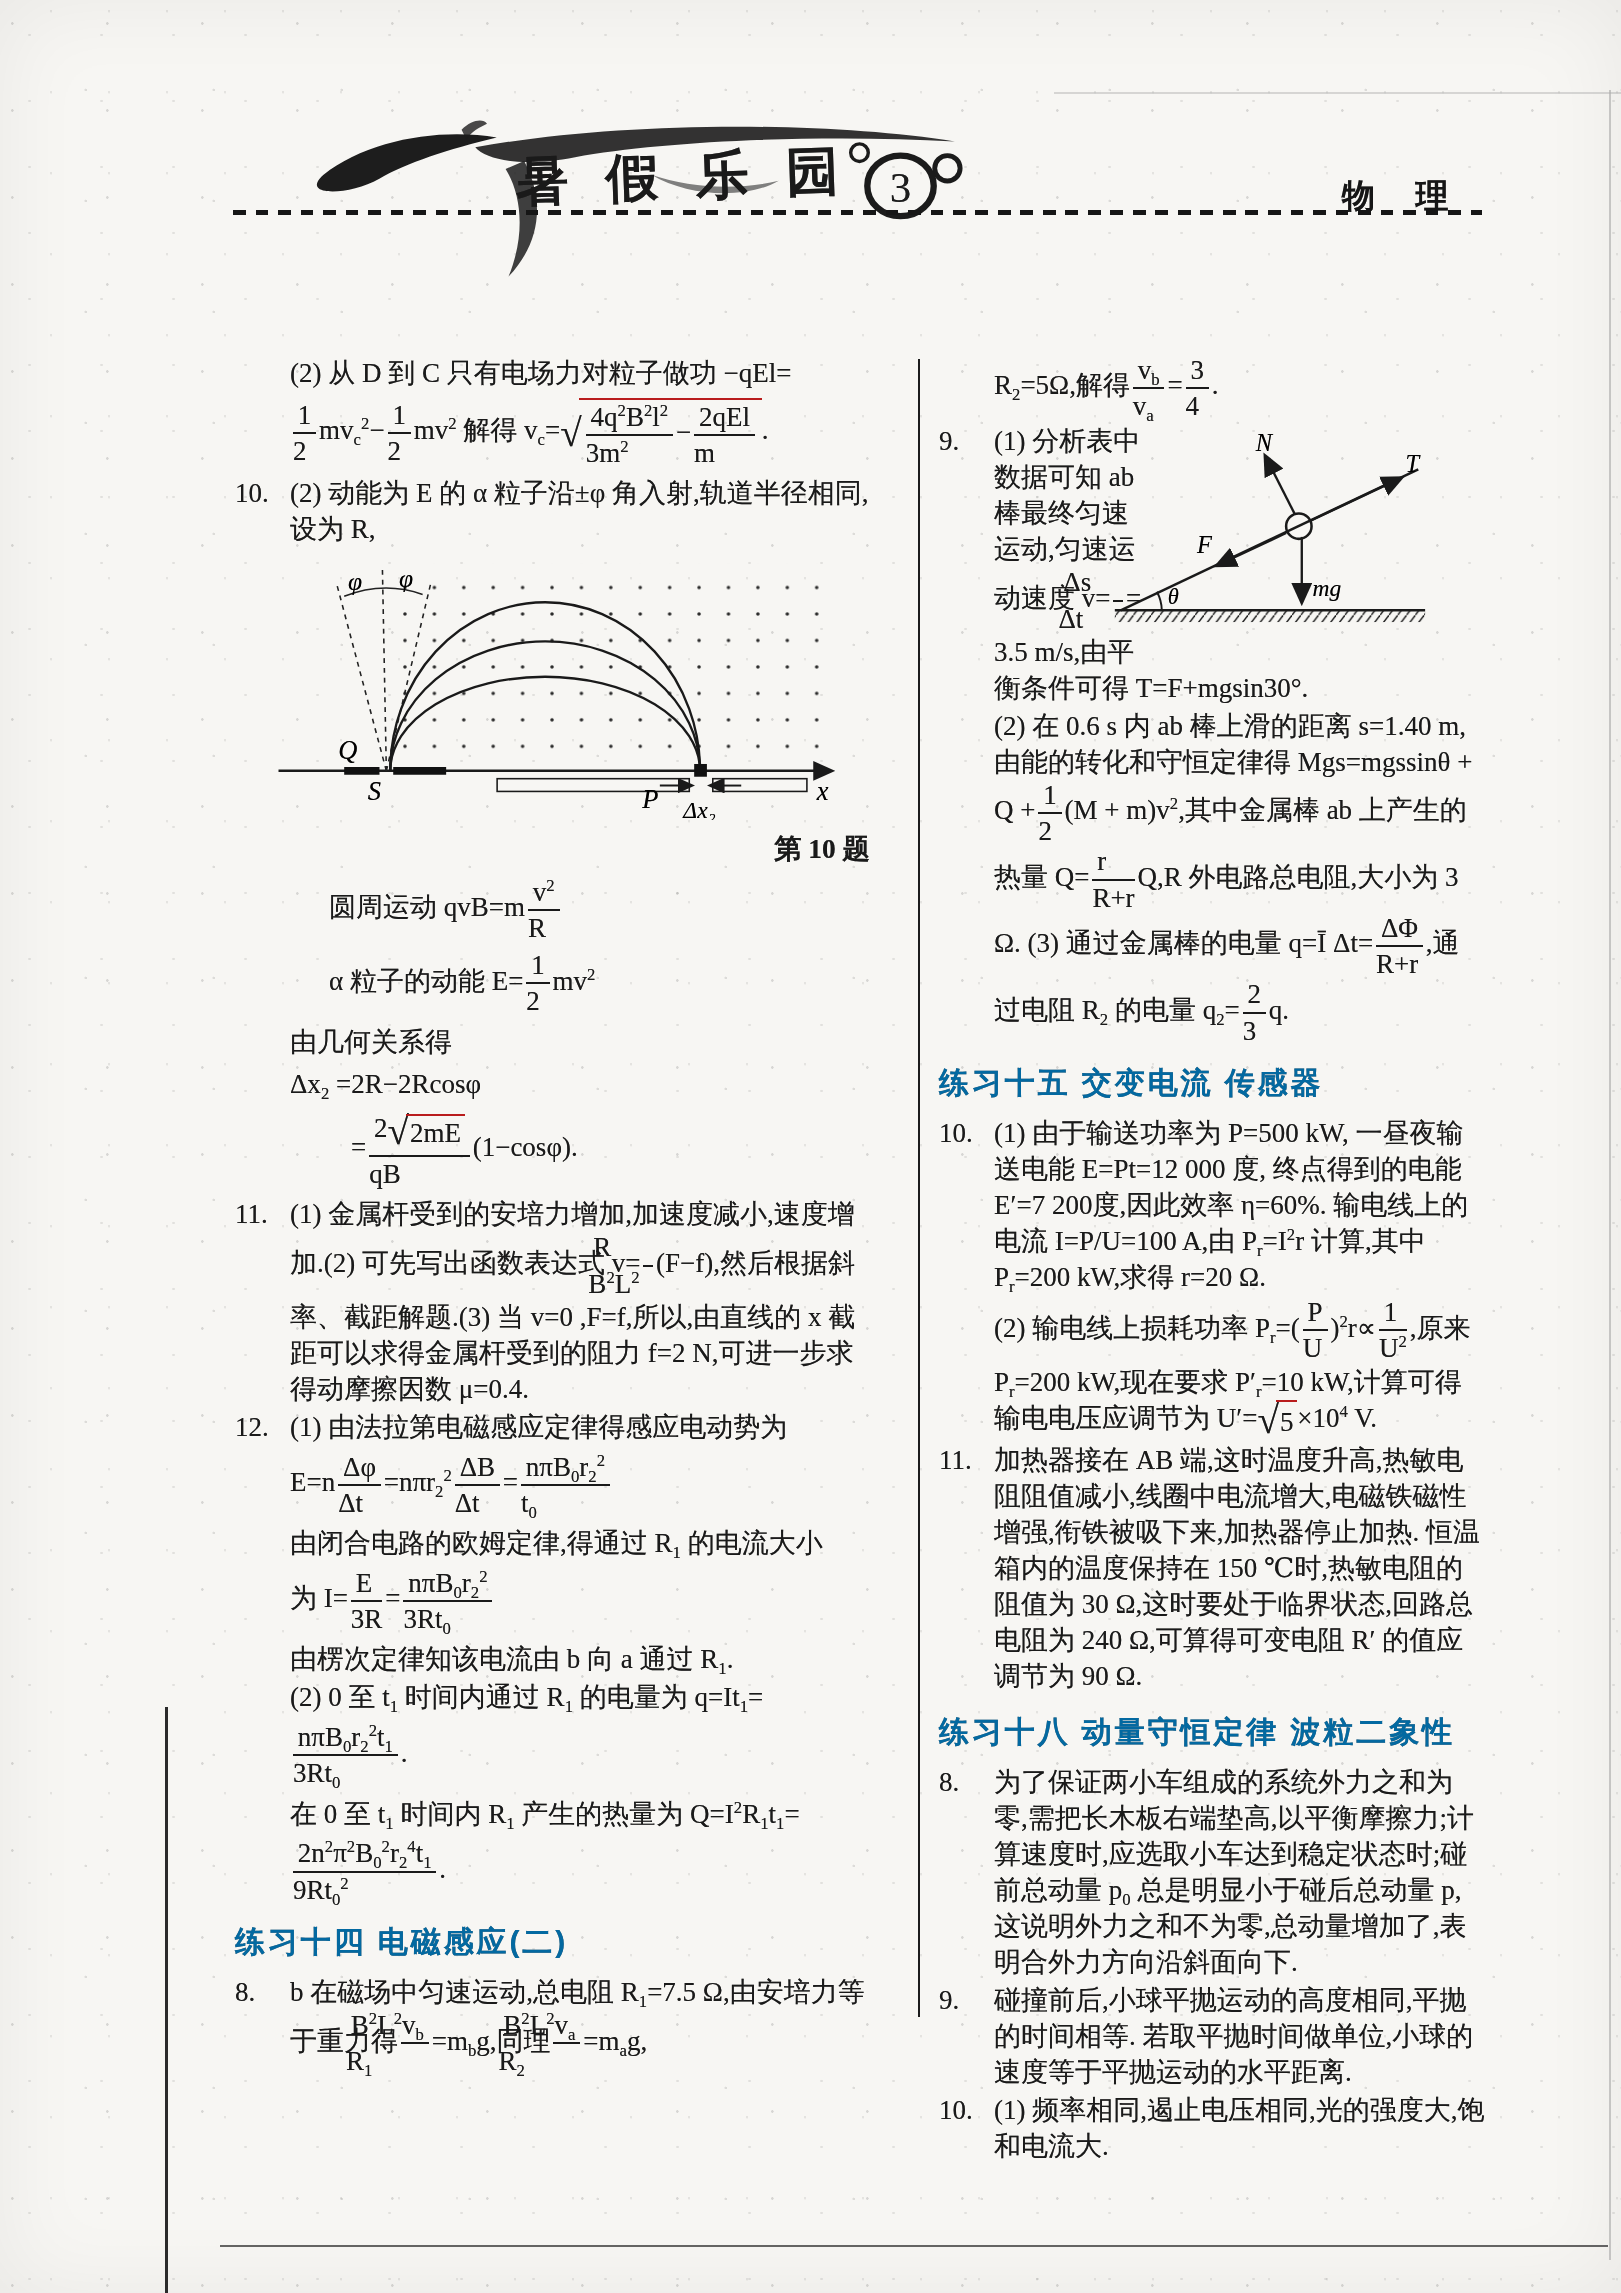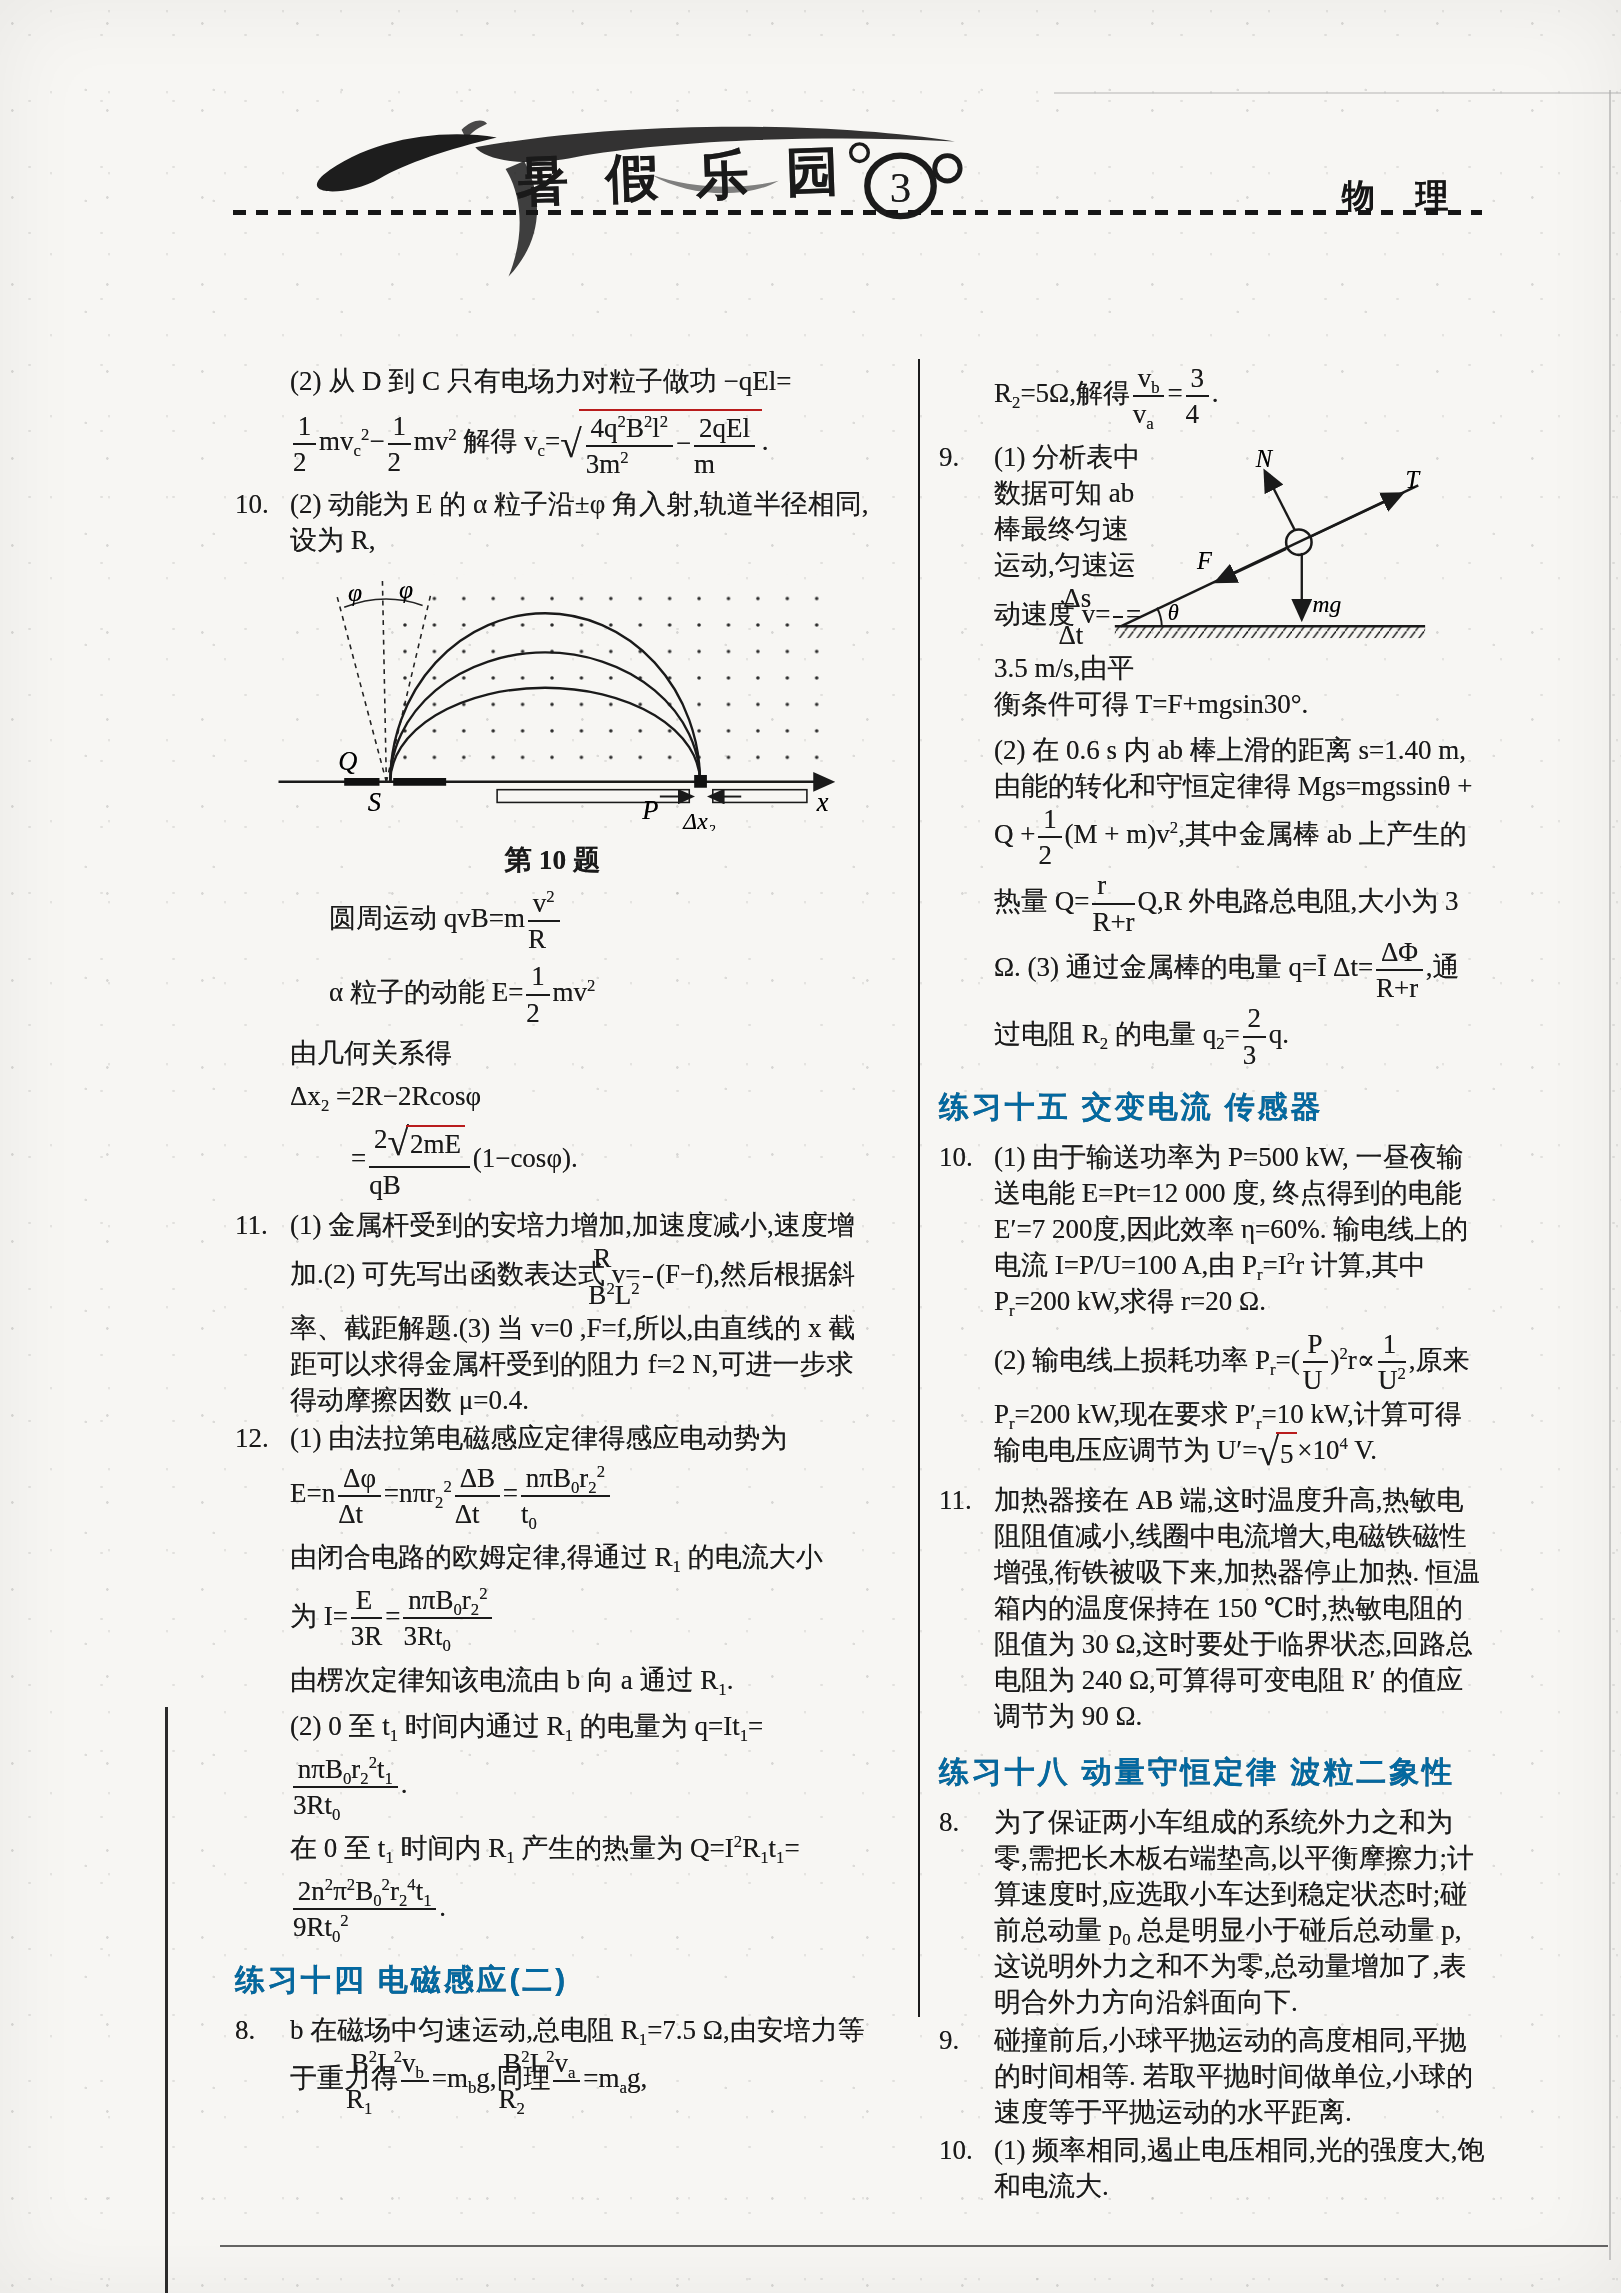--- a/index.html
+++ b/index.html
@@ -41,42 +41,42 @@
   }
 
   
   .col{position:absolute;top:353px;font-size:27px;line-height:36px;}
   .col-left{left:235px;width:635px;}
   .col-right{left:939px;width:546px;}
   .divider{position:absolute;left:918px;top:359px;width:2px;height:1658px;background:#1c1c1c;}
 
   .item{padding-left:55px;text-indent:-55px;margin:2px 0;}
   .num{display:inline-block;width:55px;text-indent:0;}
-  .cont{padding-left:55px;margin:10px 0;}
+  .cont{padding-left:55px;margin:2px 0;font-family:Liberation Serif, serif;}
   .mline{padding-left:55px;margin:6.9px 0;}
   .mline.in2{padding-left:94px;}
   .mline.in3{padding-left:116px;}
   .heading{
     font-weight:bold;font-size:30px;text-align:left;
     letter-spacing:2.9px;margin:19.6px 0 13.7px;
     font-family:"Liberation Sans","DejaVu Sans",sans-serif;color:#0369a1;
   }
 
   
   sup,sub{font-size:.62em;line-height:0;}
   .frac{display:inline-block;vertical-align:middle;text-align:left;margin:0 2.9px;line-height:1.12;}
   .frac .fn{display:block;padding:0 4.9px 2px;border-bottom:2px solid #1a1a1a;}
   .frac .fd{display:block;padding-top:2px;}
   .sqrt{display:inline-block;white-space:nowrap;}
   .sqrt .rad{font-size:1.45em;vertical-align:middle;margin-right:-2.9px;}
   .sqrt .radbody{display:inline-block;border-top:2px solid #b91c1c;padding:2px 3.9px 0;vertical-align:middle;}
 
   
   .fig1-wrap{margin:9.8px 0 3.9px 0;text-align:center;}
-  .fig-caption{font-weight:bold;font-size:27.4px;text-align:center;margin:2px 0 9.8px;}
+  .fig-caption{font-weight:bold;font-size:27.4px;text-align:right;margin:2px 0 9.8px;}
   .fig-incline{float:right;width:323px;height:211px;margin:3.9px 0 3.9px 9.8px;}
   svg text{font-family:"Liberation Serif","DejaVu Serif",serif;}
 
   
   .edge-left-line{position:absolute;left:165px;top:1707px;width:2.9px;height:586px;background:#2b2b2b;}
   .edge-bottom-line{position:absolute;left:220px;top:2245px;width:1388px;height:2px;background:#4a4a4a;opacity:.85;}
   .edge-right-line{position:absolute;left:1609px;top:90px;width:2px;height:2170px;background:#9a9a9a;opacity:.5;}
   .edge-top-line{position:absolute;left:1054px;top:92px;width:568px;height:2px;background:#adadad;opacity:.45;}
 </style>
 </head>

